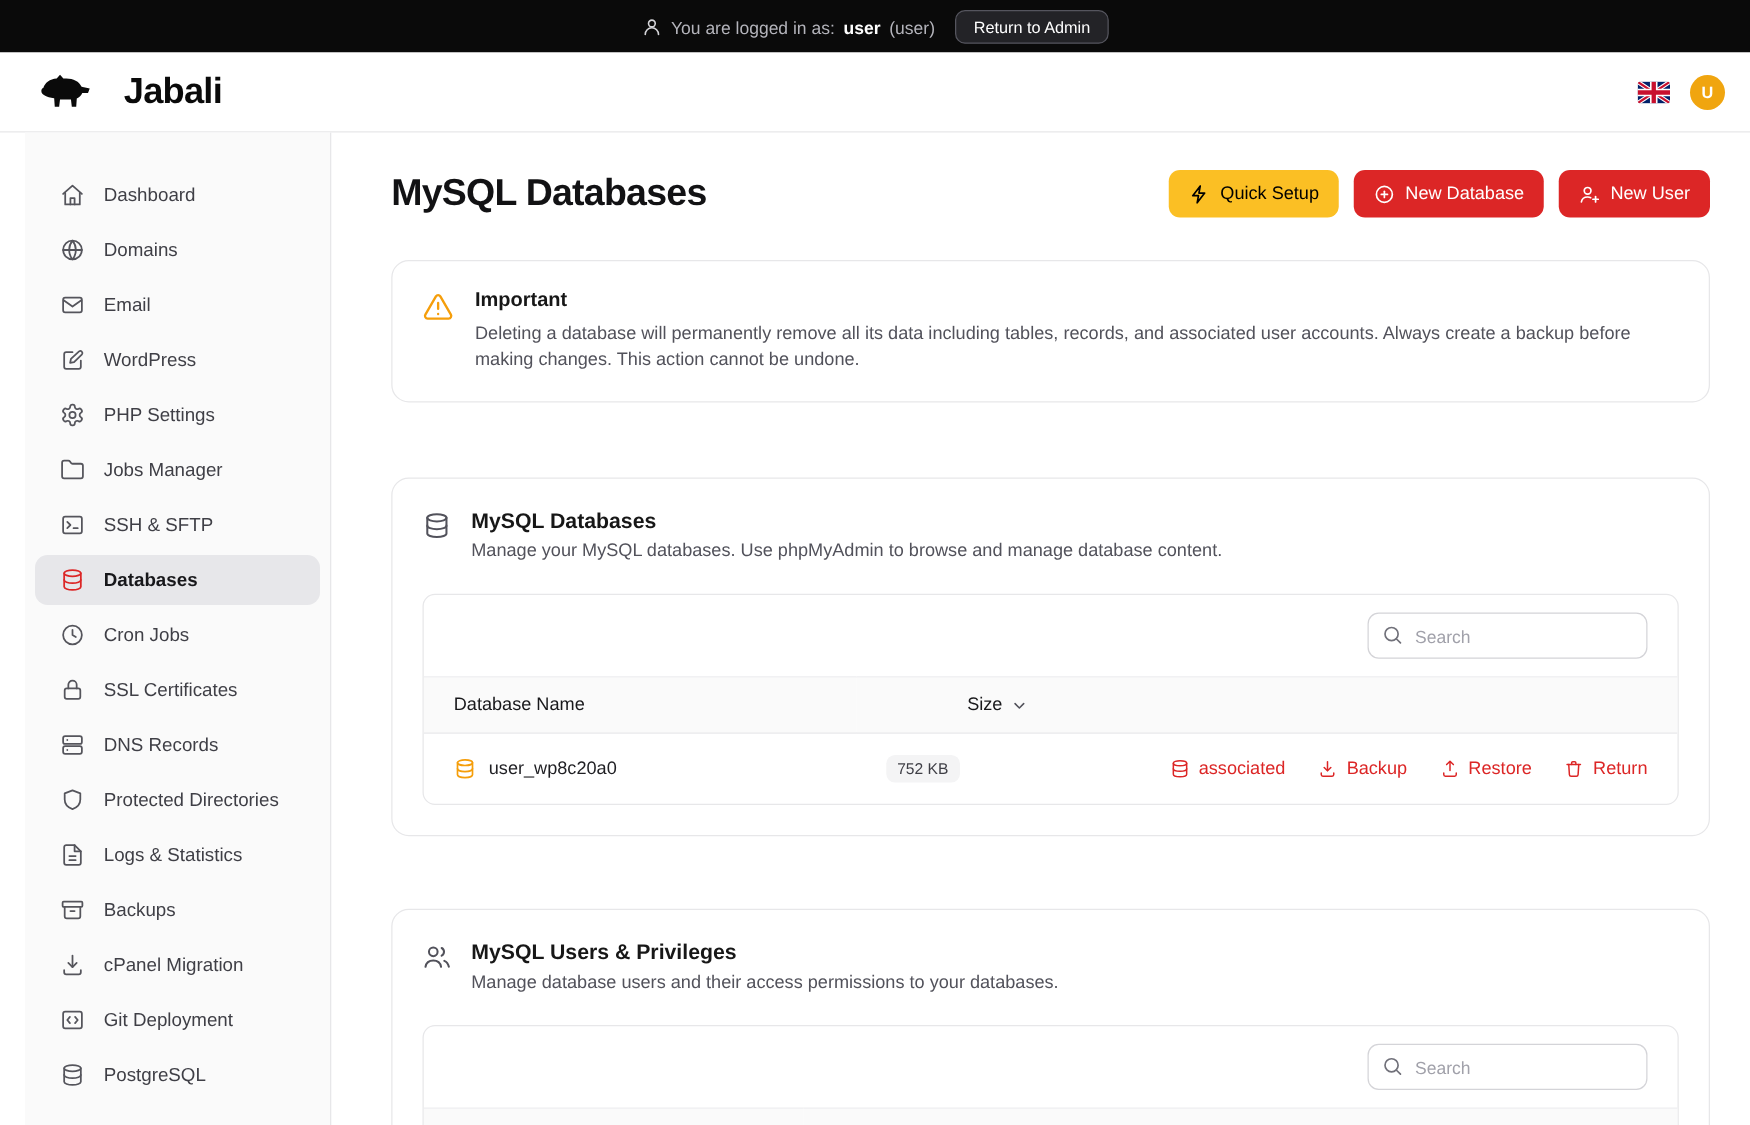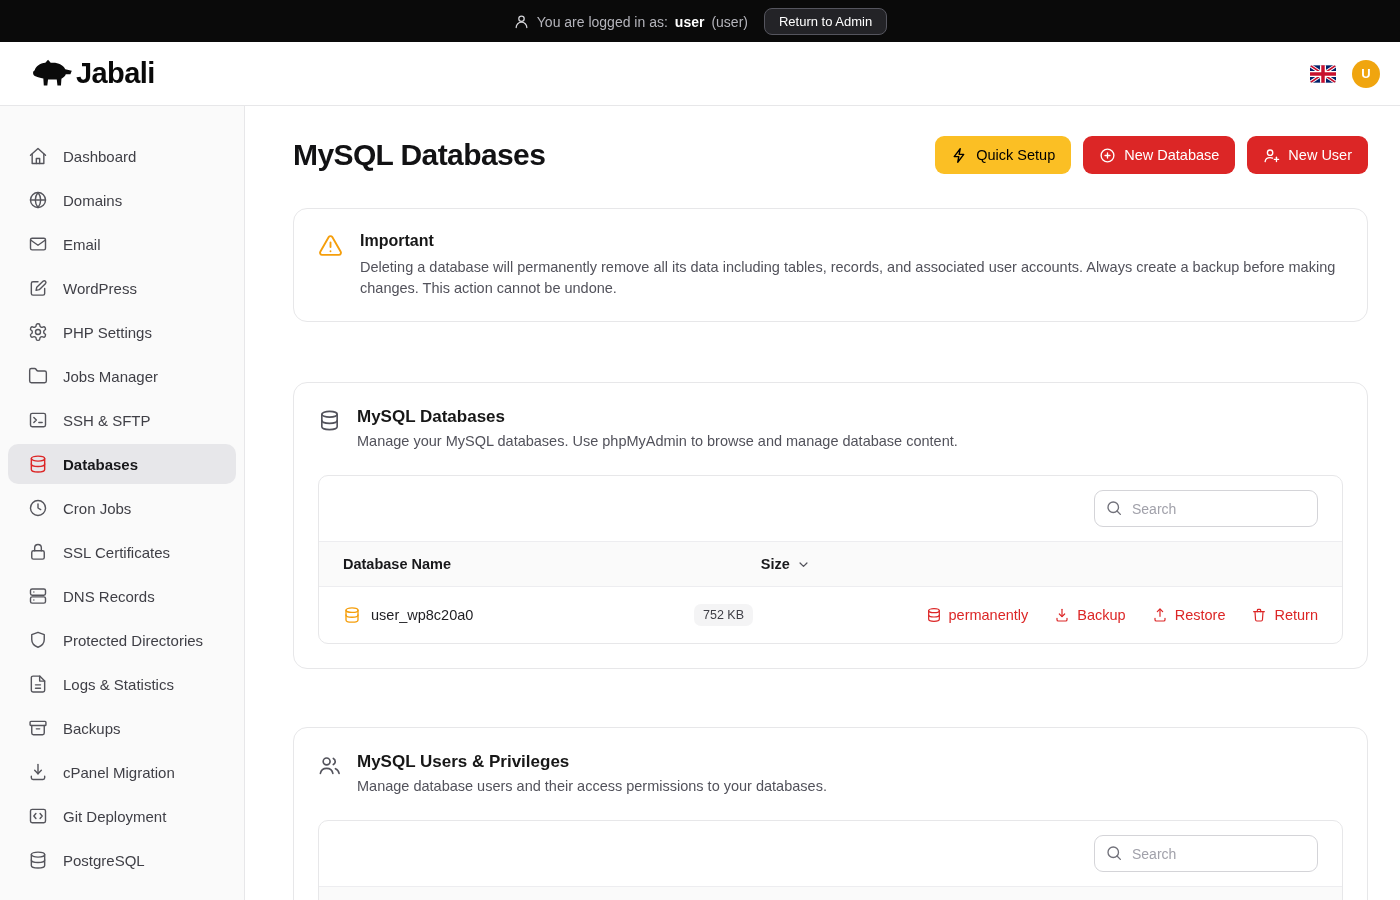--- a/index.html
+++ b/index.html
@@ -8,31 +8,31 @@
 
   
   .banner { height: 42px; background: #0a0a0a; display: flex; align-items: center; justify-content: center; gap: 16px; }
   .banner-msg { display: flex; align-items: flex-end; gap: 7px; color: #b4b4bb; font-size: 14px; }
   .banner-msg .ic { width: 17px; height: 17px; color: #d4d4d8; }
   .banner-user { color: #fff; font-weight: 700; }
   .return-btn { background: #232327; border: 1px solid #55555e; color: #fff; font-size: 13px; padding: 5px 14px; border-radius: 8px; cursor: pointer; font-family: inherit; }
 
   
   .topbar { height: 64px; border-bottom: 1px solid #e7e7e9; display: flex; align-items: center; justify-content: space-between; padding: 0 20px 0 30px; background: #fff; }
-  .brand { display: flex; align-items: center; gap: 0; text-align: right; }
+  .brand { display: flex; align-items: center; gap: 23px; text-align: right; }
   .brand svg { width: 46px; height: 33px; display: block; }
   .brand-name { font-size: 29px; font-weight: 800; letter-spacing: -0.6px; color: #0a0a0a; }
   .top-right { display: flex; align-items: center; gap: 16px; }
   .flag { width: 26px; height: 18px; border-radius: 3px; overflow: hidden; display: block; cursor: pointer; }
   .flag svg { display: block; width: 100%; height: 100%; }
   .avatar { width: 28px; height: 28px; border-radius: 50%; background: #f0a50f; color: #fff; font-weight: 700; font-size: 13px; display: flex; align-items: center; justify-content: center; cursor: pointer; }
 
   
   .app { display: flex; height: 794px; }
-  .sidebar { width: 245px; flex: none; background: #fafafa; border-right: 1px solid #e7e7e9; padding: 30px 8px 0; overflow: hidden; }
+  .sidebar { width: 245px; flex: none; background: #fafafa; border-right: 1px solid #e7e7e9; padding: 30px 8px 0; overflow: hidden; margin-left: 20px; }
   .side-item { height: 40px; margin-bottom: 4px; display: flex; align-items: center; gap: 15px; padding: 0 12px 0 20px; border-radius: 10px; font-size: 15px; color: #3f3f46; cursor: pointer; }
   .side-item .ic { width: 20px; height: 20px; color: #55555c; flex: none; }
   .side-item.active { background: #e7e7ea; color: #18181b; font-weight: 600; }
   .side-item.active .ic { color: #dc2626; }
 
   .main { flex: 1; padding: 30px 32px 0 48px; overflow: hidden; }
 
   
   .page-head { display: flex; align-items: center; justify-content: space-between; margin-bottom: 34px; }
   .page-title { font-size: 30px; font-weight: 700; letter-spacing: -0.6px; color: #121214; }
@@ -56,21 +56,21 @@
   .section-sub { font-size: 14.5px; color: #52525b; margin-top: 6px; }
 
   .table-box { margin-top: 26px; border: 1px solid #e7e7e9; border-radius: 10px; overflow: hidden; }
   .search-row { padding: 14px 24px; display: flex; justify-content: flex-end; }
   .search-wrap { position: relative; width: 224px; }
   .search-wrap .ic { position: absolute; left: 11px; top: 9px; width: 18px; height: 18px; color: #71717a; pointer-events: none; }
   .search-input { width: 100%; height: 37px; border: 1px solid #d4d4d8; border-radius: 9px; padding: 0 12px 0 37px; font-size: 14px; font-family: inherit; color: #171717; outline: none; background: #fff; }
   .search-input::placeholder { color: #a1a1aa; }
 
   table { width: 100%; border-collapse: collapse; }
-  thead th { background: #fafafa; border-top: 1px solid #ededf0; border-bottom: 1px solid #ededf0; text-align: left; padding: 14px 24px; font-size: 14.5px; font-weight: 700; color: #18181b; }
+  thead th { background: #fafafa; border-top: 1px solid #ededf0; border-bottom: 1px solid #ededf0; text-align: left; padding: 14px 24px; font-size: 14.5px; font-weight: 400; color: #18181b; }
   th.col-name { width: 375px; }
   th.col-size { width: 250px; text-align: center; }
   th.col-user { width: 304px; }
   .sort-head { display: inline-flex; align-items: center; gap: 6px; cursor: pointer; }
   .chev { width: 15px; height: 15px; color: #52525b; }
   tbody td { padding: 17px 24px; font-size: 14.5px; color: #1f1f23; }
   .db-name { display: flex; align-items: center; gap: 10px; text-align: right; }
   .db-ic { width: 18px; height: 18px; color: #f59e0b; flex: none; }
   .badge { display: inline-block; background: #f4f4f5; border-radius: 7px; padding: 4px 9px; font-size: 12.5px; color: #3f3f46; font-weight: 400; }
   .row-actions { display: flex; justify-content: flex-end; align-items: center; gap: 26px; }
@@ -342,21 +342,21 @@
               </td>
               <td><span class="badge">752 KB</span></td>
               <td>
                 <span class="row-actions">
                   <button class="action-link">
                     <svg class="ic" viewBox="0 0 24 24" fill="none" stroke="currentColor" stroke-width="1.8" stroke-linecap="round" stroke-linejoin="round">
                         <ellipse cx="12" cy="5.5" rx="8" ry="3"></ellipse>
                         <path d="M4 5.5V12c0 1.66 3.58 3 8 3s8-1.34 8-3V5.5"></path>
                         <path d="M4 12v6.5c0 1.66 3.58 3 8 3s8-1.34 8-3V12"></path>
                       </svg>
-                    <span>permanently</span>
+                    <span>associated</span>
                   </button>
                   <button class="action-link">
                     <svg class="ic" viewBox="0 0 24 24" fill="none" stroke="currentColor" stroke-width="1.8" stroke-linecap="round" stroke-linejoin="round">
                         <path d="M12 3.5V14"></path>
                         <path d="m8 10.5 4 4 4-4"></path>
                         <path d="M4.5 17v2a2 2 0 0 0 2 2h11a2 2 0 0 0 2-2v-2"></path>
                       </svg>
                     <span>Backup</span>
                   </button>
                   <button class="action-link">

